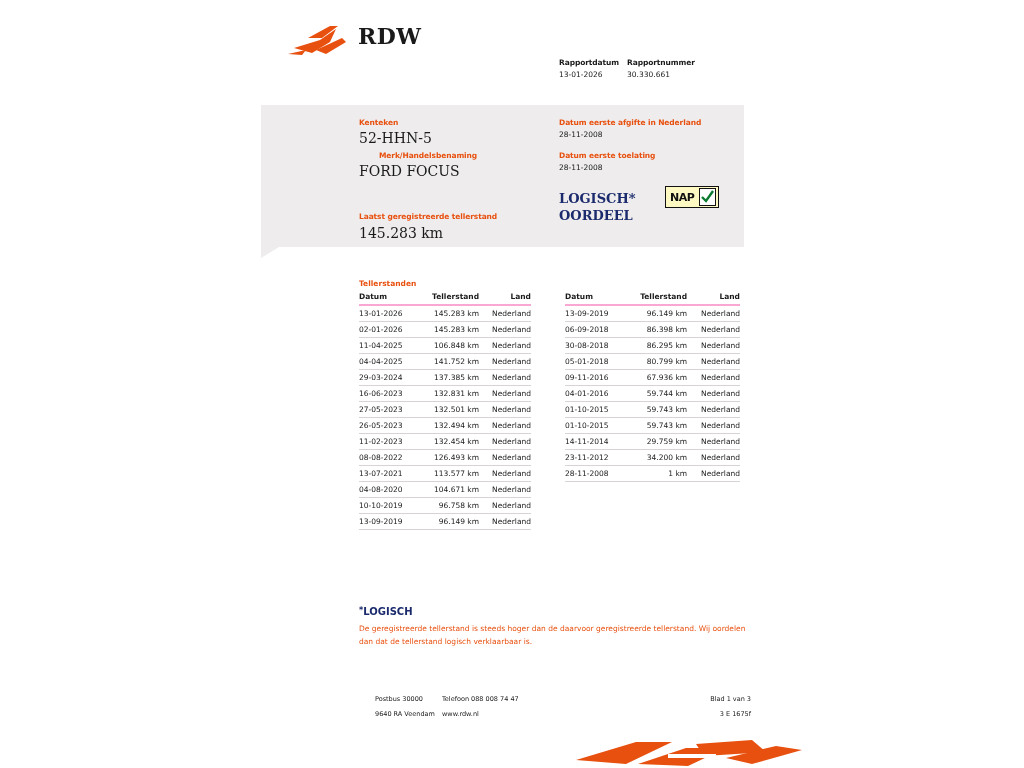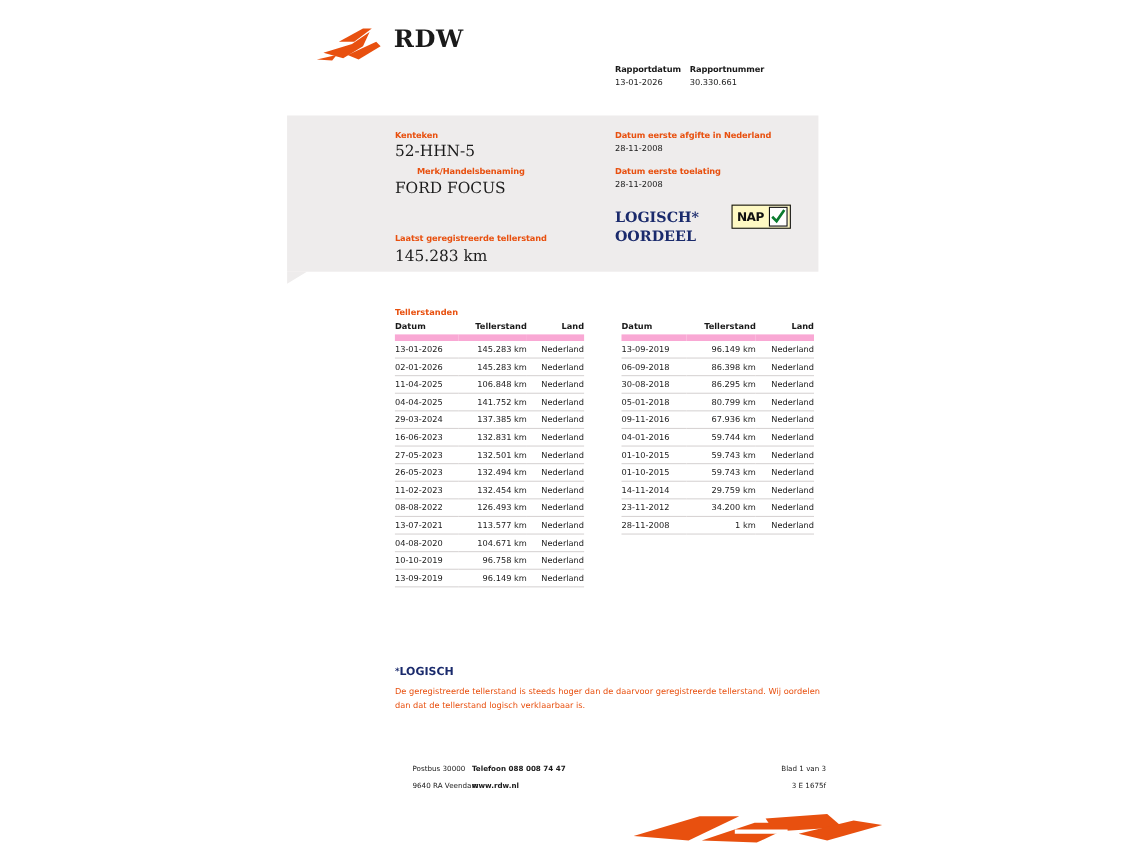--- a/index.html
+++ b/index.html
@@ -166,21 +166,21 @@
     font-size: 7.5px;
     color: #1a1a1a;
   }
   .odo-table.left { left: 339px; top: 292px; width: 172px; }
   .odo-table.right { left: 545px; top: 292px; width: 175px; }
   .odo-table th {
     font-size: 7.5px;
     font-weight: bold;
     text-align: left;
     padding: 0 0 3px 0;
-    border-bottom: 6px solid #f9a8d4;
+    border-bottom: 2px solid #f9a8d4;
     color: #1a1a1a;
   }
   .odo-table th.num, .odo-table td.num { text-align: right; }
   .odo-table th.land, .odo-table td.land { text-align: right; }
   .odo-table td {
     padding: 3px 0;
     border-bottom: 1px solid #d8d4d4;
     white-space: nowrap;
   }
   .odo-table tr:last-child td { border-bottom: 1px solid #d8d4d4; }
@@ -212,21 +212,21 @@
   .footer {
     position: absolute;
     left: 339px;
     top: 695px;
     width: 392px;
     font-size: 6.5px;
     color: #1a1a1a;
   }
   .f-row { position: relative; height: 15px; }
   .f-c1 { position: absolute; left: 16px; }
-  .f-c2 { position: absolute; left: 70px; font-weight: bold; }
+  .f-c2 { position: absolute; left: 83px; }
   .f-c3 { position: absolute; right: 0; text-align: right; }
 
   .bottom-art {
     position: absolute;
     left: 556px;
     top: 738px;
     width: 230px;
     height: 30px;
   }
 </style>

